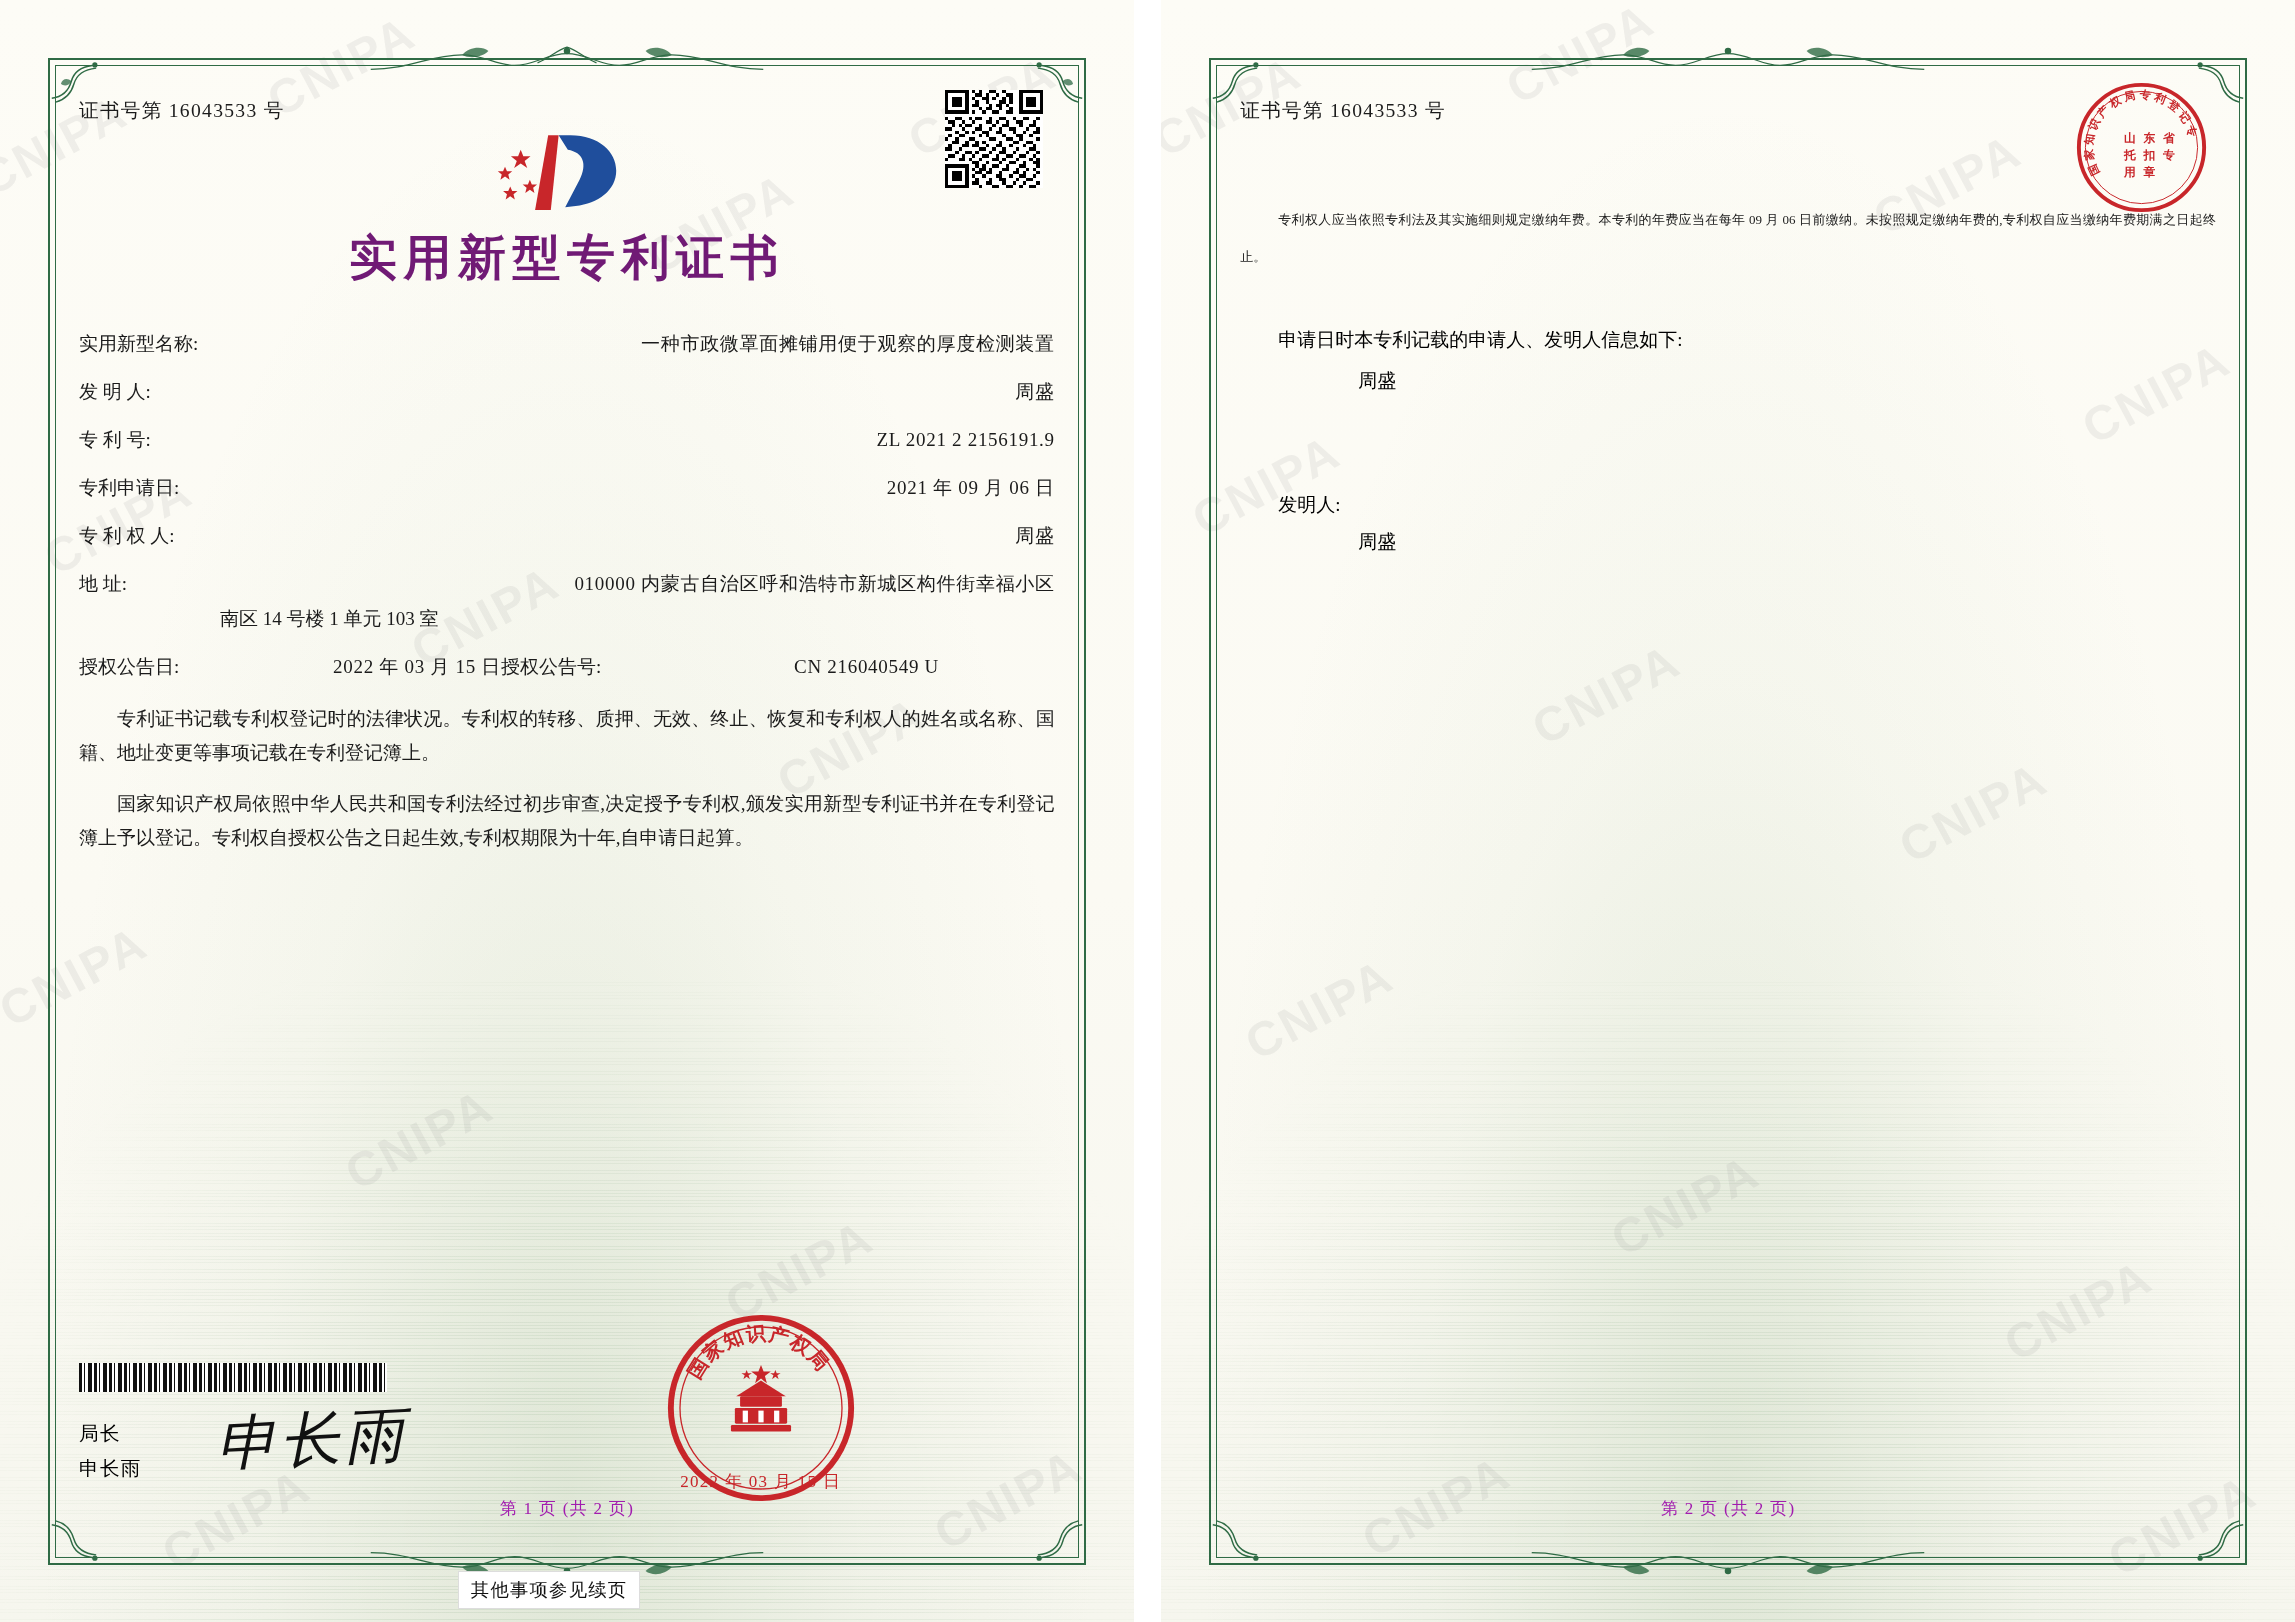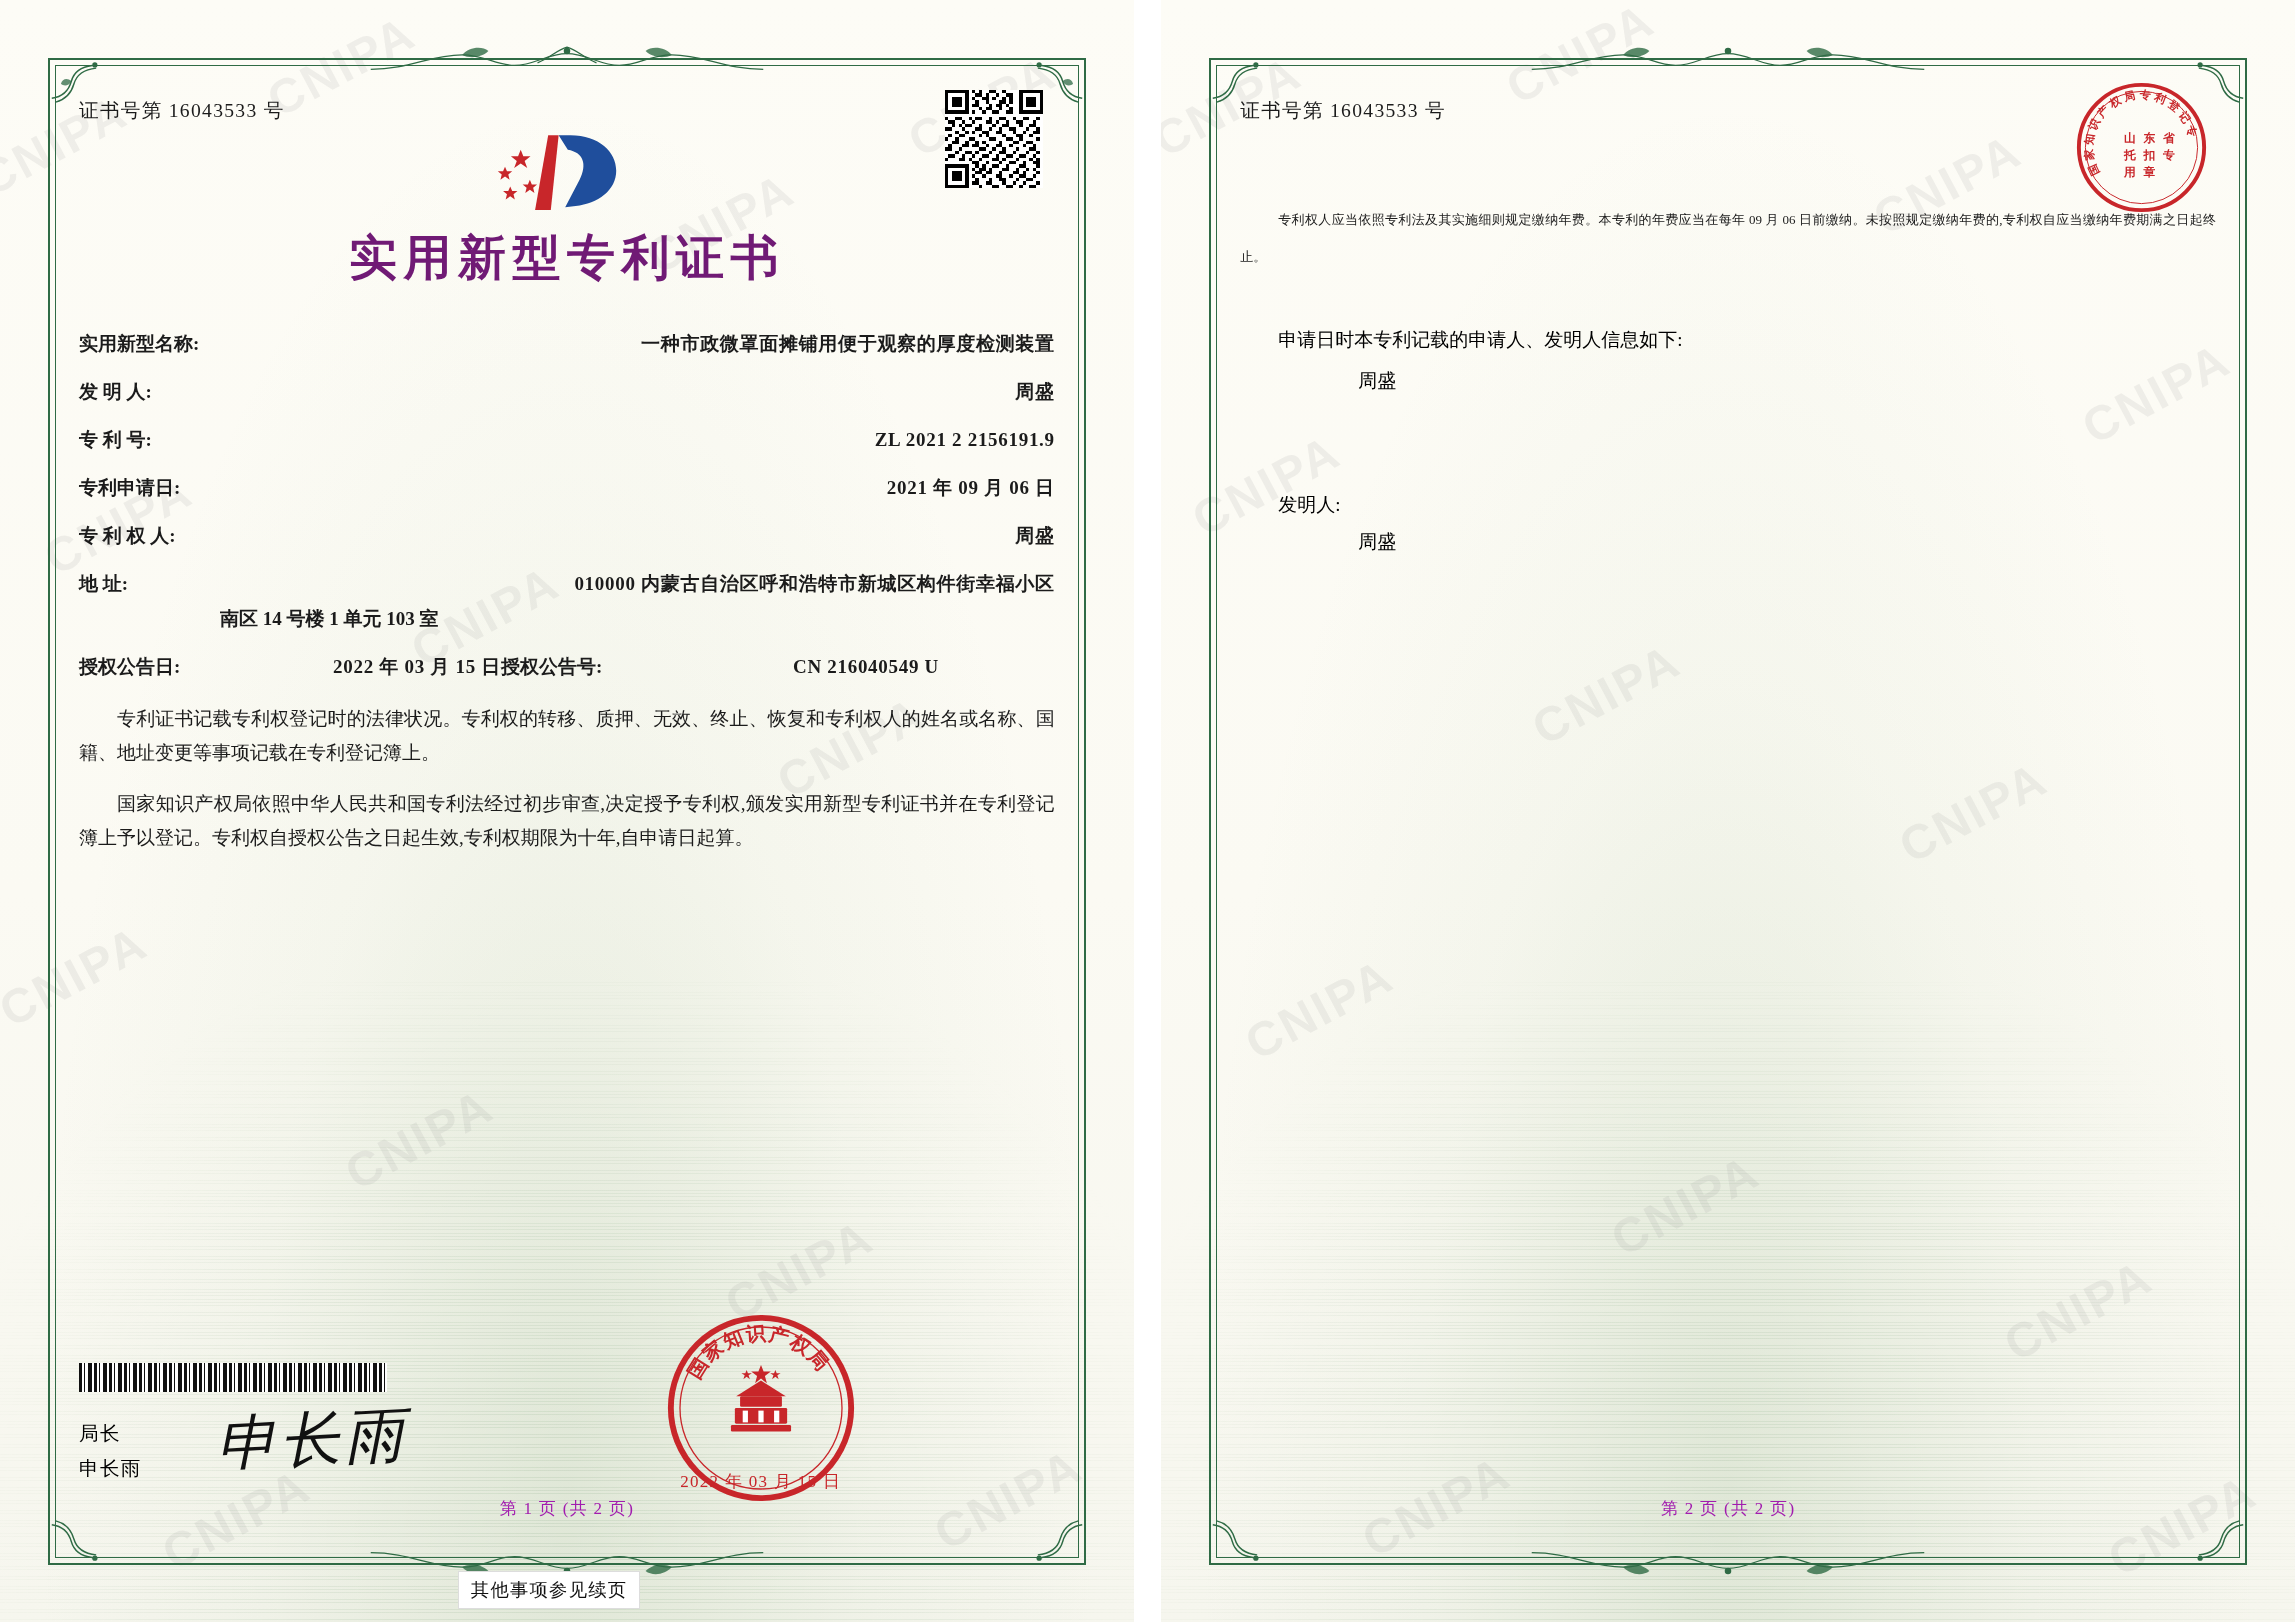--- a/index.html
+++ b/index.html
@@ -154,21 +154,20 @@
     font-weight: bold;
     letter-spacing: 6.5px;
     color: #701a75;
     margin-top: 11.8px;
     font-family: "Liberation Serif", "DejaVu Serif", serif;
   }
   .fields {
     margin-top: 41px;
     font-size: 19px;
     color: #1b1b1b;
-    font-weight: bold;
   }
   .field-row {
     display: flex;
     align-items: baseline;
     margin-bottom: 22px;
   }
   .field-label {
     width: 141px;
     flex: 0 0 141px;
     letter-spacing: 0px;

